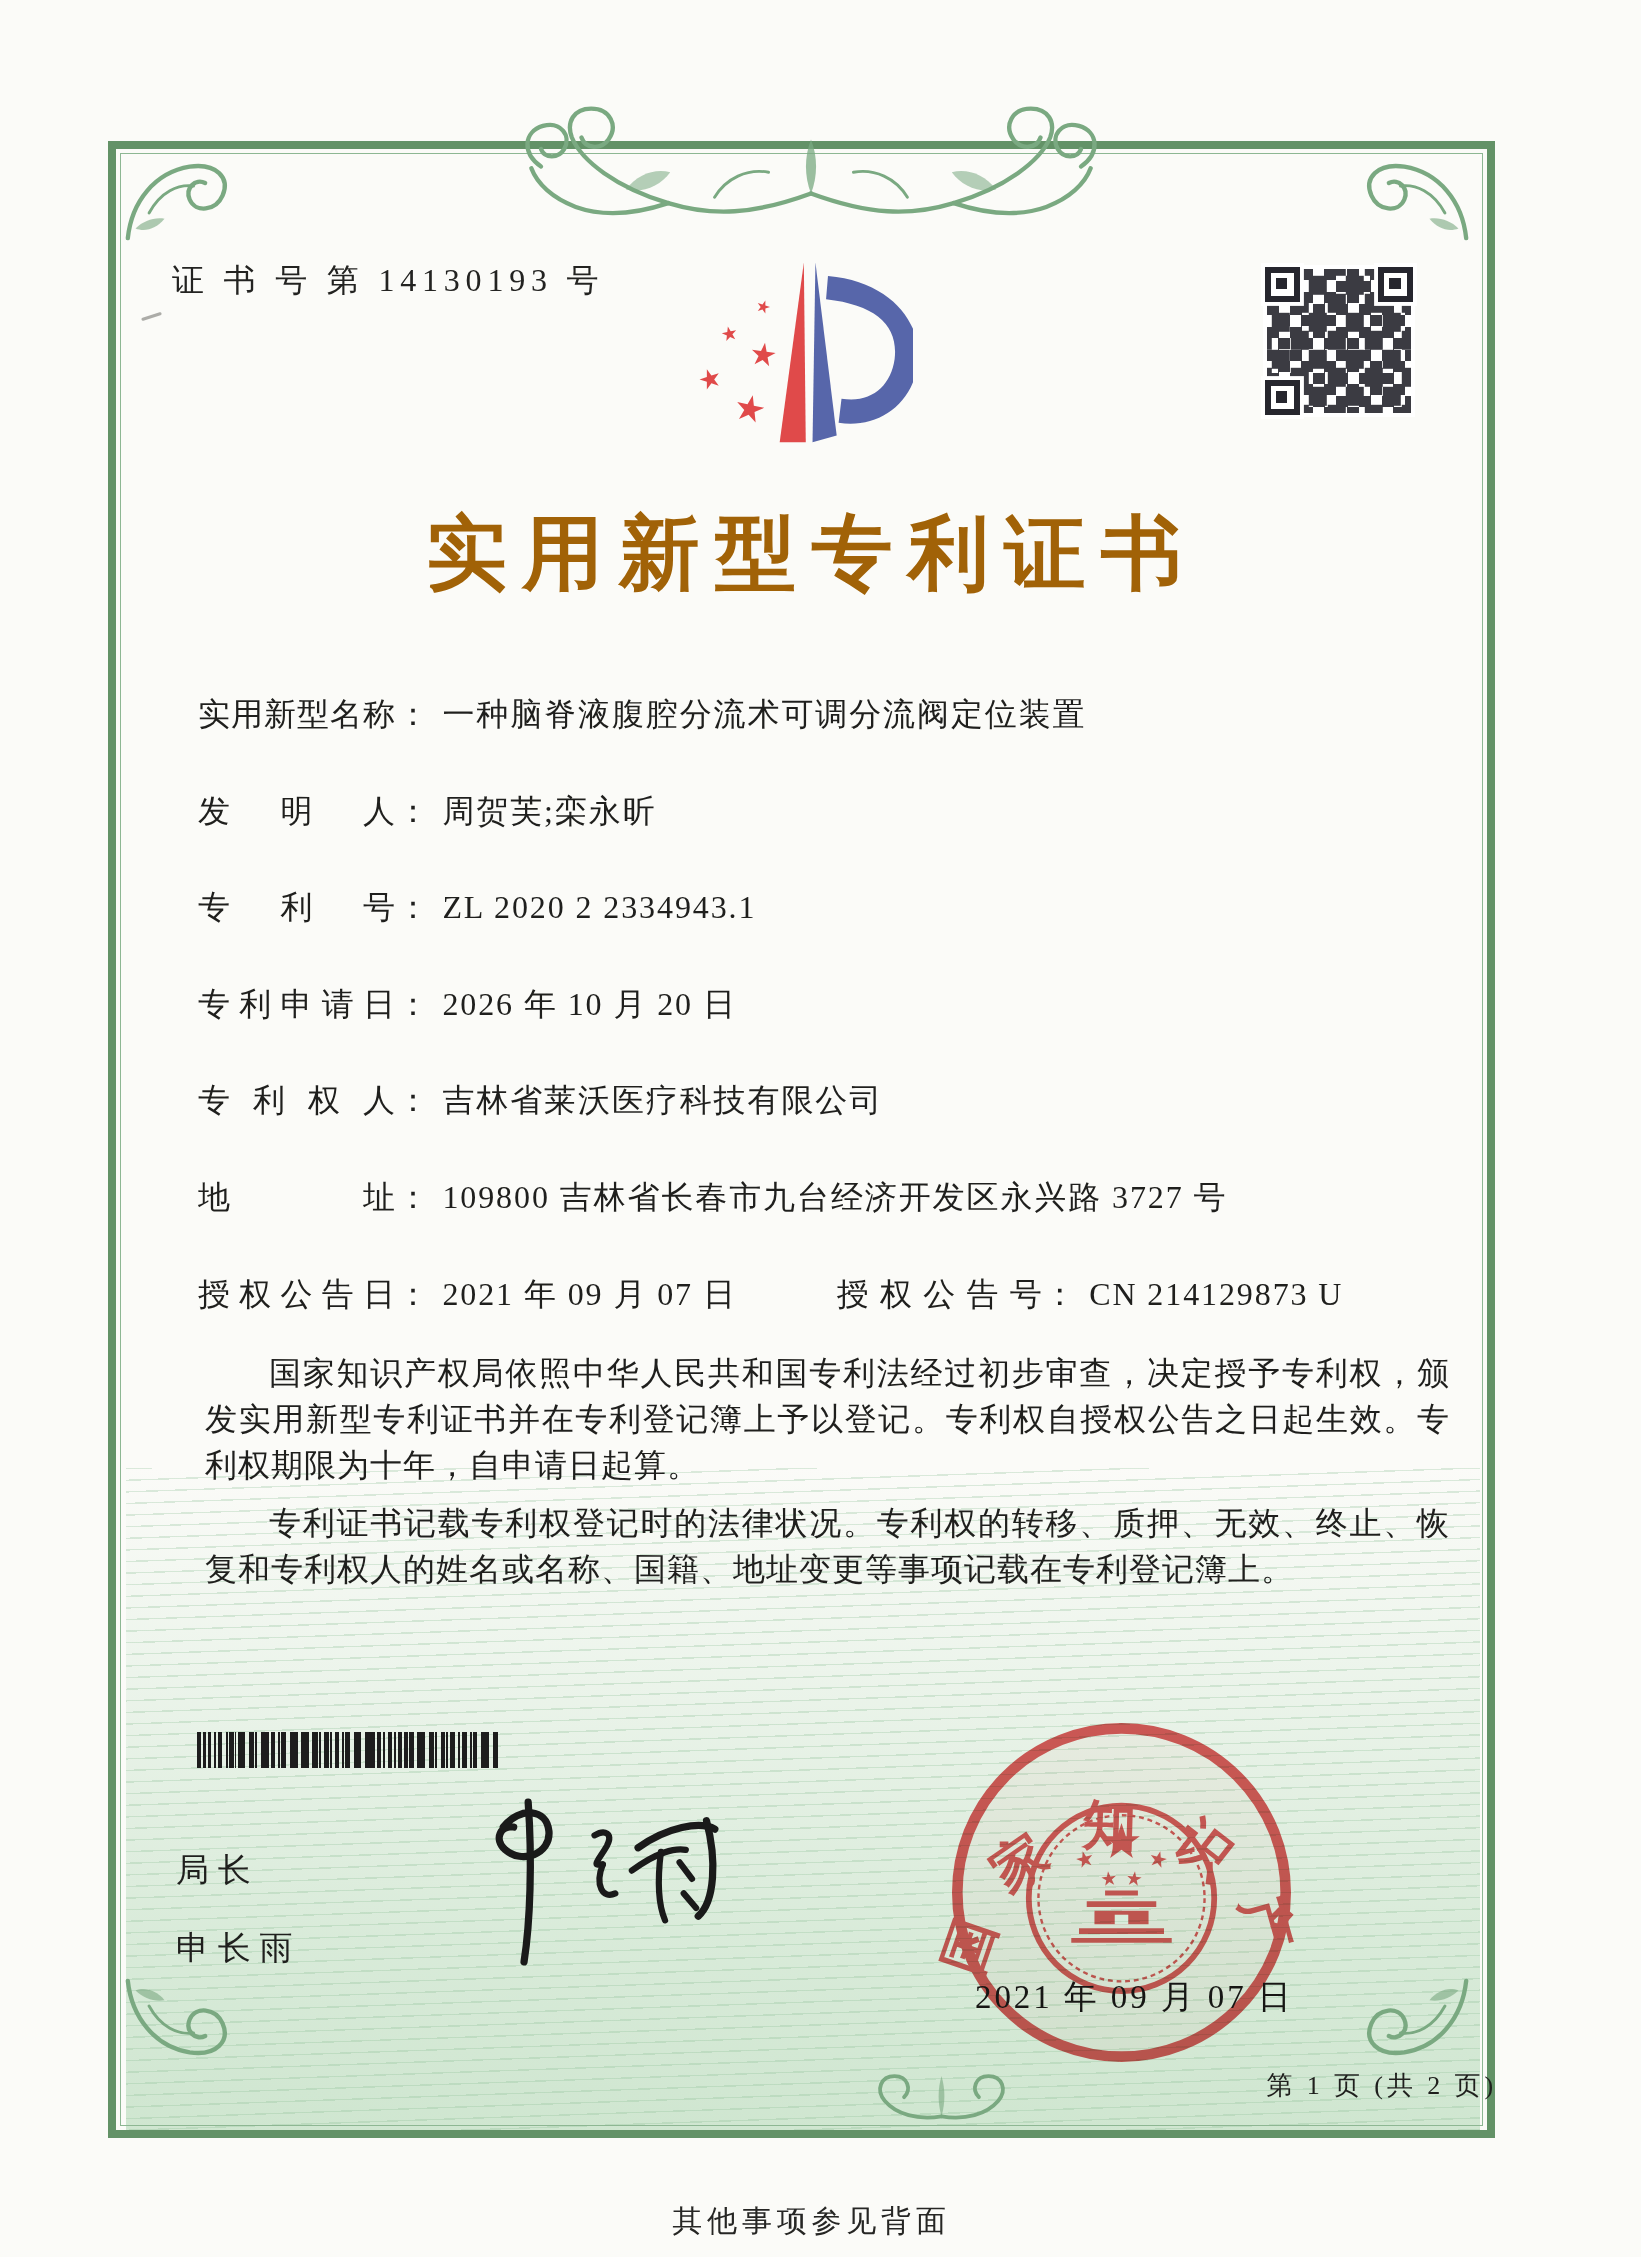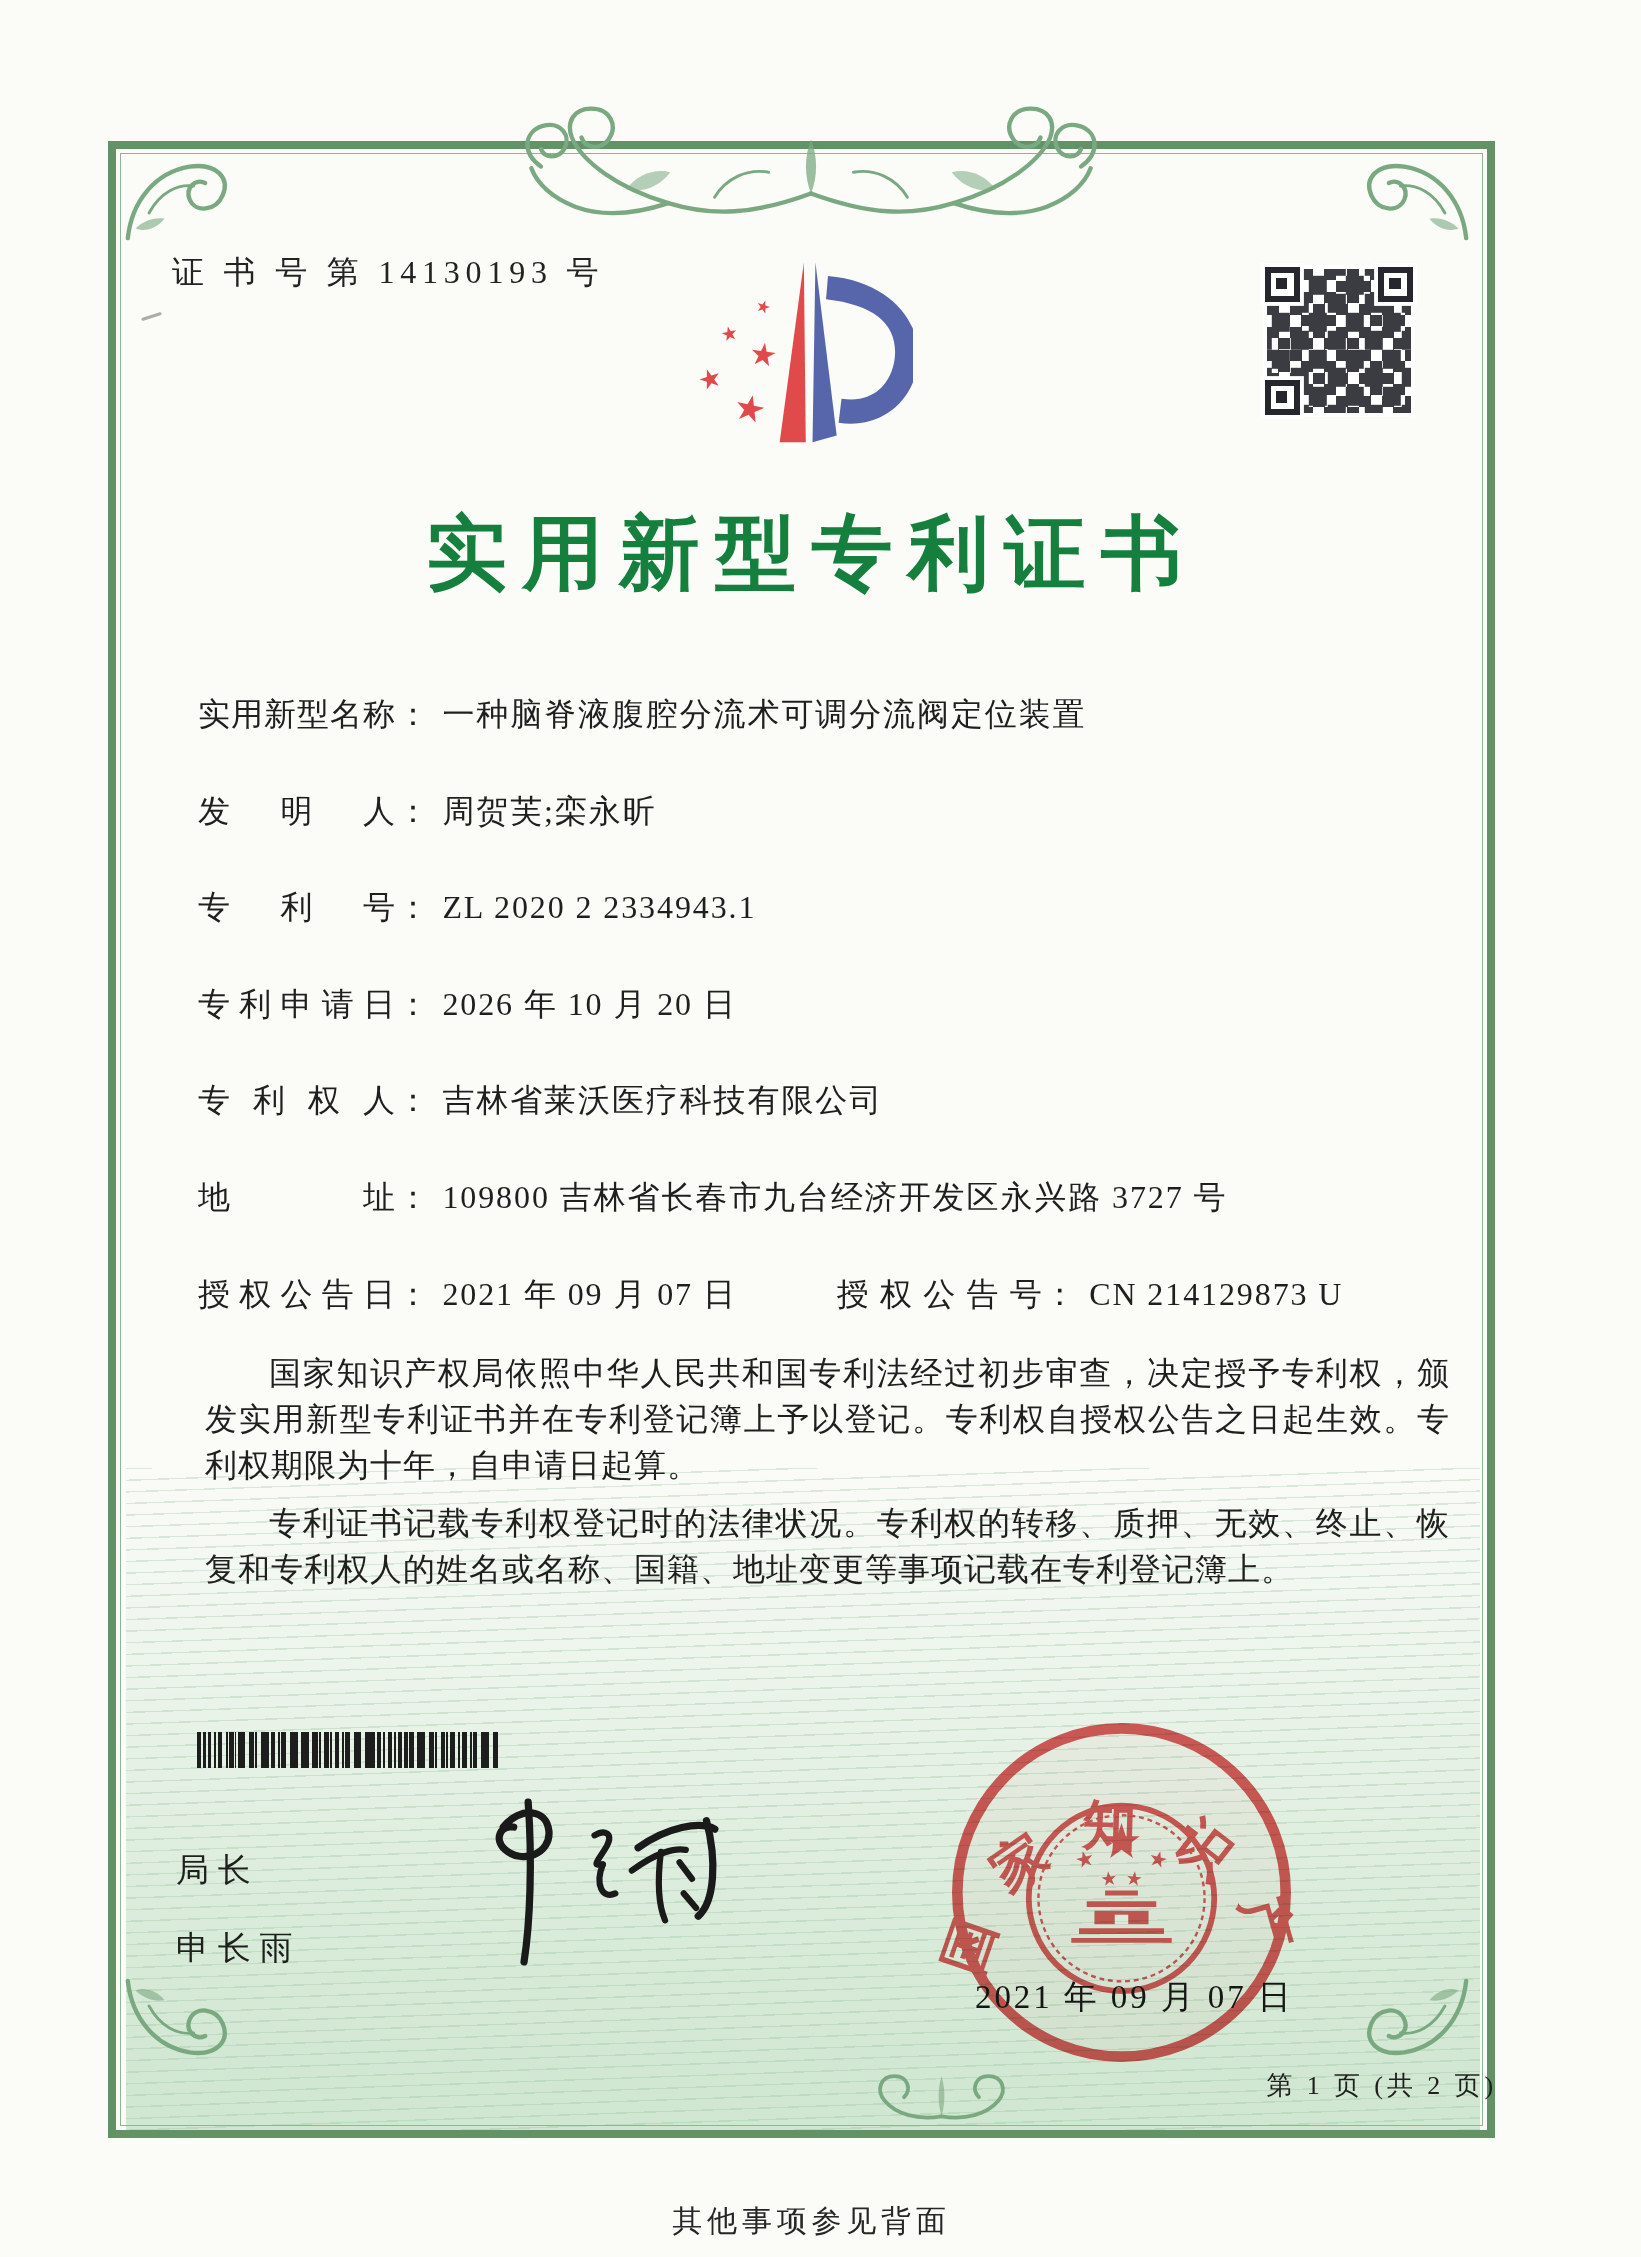--- a/index.html
+++ b/index.html
@@ -14,33 +14,33 @@
   .frame{position:absolute;left:108px;top:141px;width:1371px;height:1981px;
     border:8.7px solid #639267;background:transparent;z-index:1;pointer-events:none;}
   .frame-inner{position:absolute;inset:3.9px;border:1.9px solid #8db793;}
   
   .waves{position:absolute;left:126px;top:1468px;width:1354px;height:664px;z-index:0;
     background:
       repeating-linear-gradient(178deg, rgba(141,191,150,.30) 0 1.4px, rgba(255,255,255,0) 1.4px 11.6px),
       linear-gradient(180deg, rgba(232,243,232,0) 0%, rgba(224,239,225,.45) 25%, rgba(211,232,212,.85) 70%, #cfe6d0 100%);
   }
   
-  .cert-no{position:absolute;left:172px;top:251px;font-size:32px;letter-spacing:5.8px;color:#232321;z-index:2;}
+  .cert-no{position:absolute;left:172px;top:259px;font-size:32px;letter-spacing:5.8px;color:#232321;z-index:2;}
   .logo{position:absolute;left:686px;top:249px;width:227px;height:193px;z-index:2;}
   .qr{position:absolute;left:1263px;top:265px;width:152px;height:152px;background:#fff;z-index:2;}
   .qr-cells{position:absolute;inset:3.9px;
     background:
       repeating-conic-gradient(#2b2b33 0% 25%, transparent 0% 50%) 0px 0px/23px 23px,
       repeating-conic-gradient(transparent 0% 25%, #2b2b33 0% 50%) 4.8px 6.8px/37px 37px;
     opacity:.92;}
   .finder{position:absolute;width:35px;height:35px;border:6.8px solid #26262e;background:#fff;box-sizing:border-box;box-shadow:0 0 0 3.9px #fff;}
   .finder::after{content:"";position:absolute;left:4.8px;top:4.8px;width:11.6px;height:11.6px;background:#26262e;}
   .f-tl{left:1.9px;top:1.9px;} .f-tr{right:1.9px;top:1.9px;} .f-bl{left:1.9px;bottom:1.9px;}
   .title{position:absolute;left:126px;top:500px;width:1371px;text-align:center;
-    font-size:81px;font-weight:bold;letter-spacing:15.4px;color:#15803d;z-index:2;}
+    font-size:81px;font-weight:bold;letter-spacing:15.4px;color:#a16207;z-index:2;}
   
   .field-row{position:absolute;left:198px;display:flex;align-items:baseline;font-size:32px;z-index:2;white-space:nowrap;}
   .flabel{display:inline-flex;width:197px;justify-content:space-between;}
   .fcolon{margin:0 13.5px 0 1.9px;}
   .fvalue{letter-spacing:1.9px;font-family:Liberation Serif, serif;}
   .grant-group{display:flex;align-items:baseline;margin-left:100px;}
   .grant-group .flabel{width:205px;}
   
   .body-text{position:absolute;left:193px;top:1338px;width:1269px;font-size:32px;line-height:46px;
     text-align:justify;letter-spacing:1px;z-index:2;}

